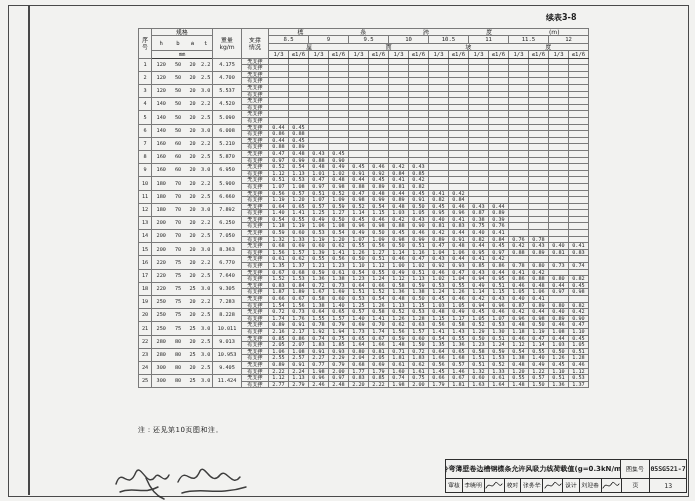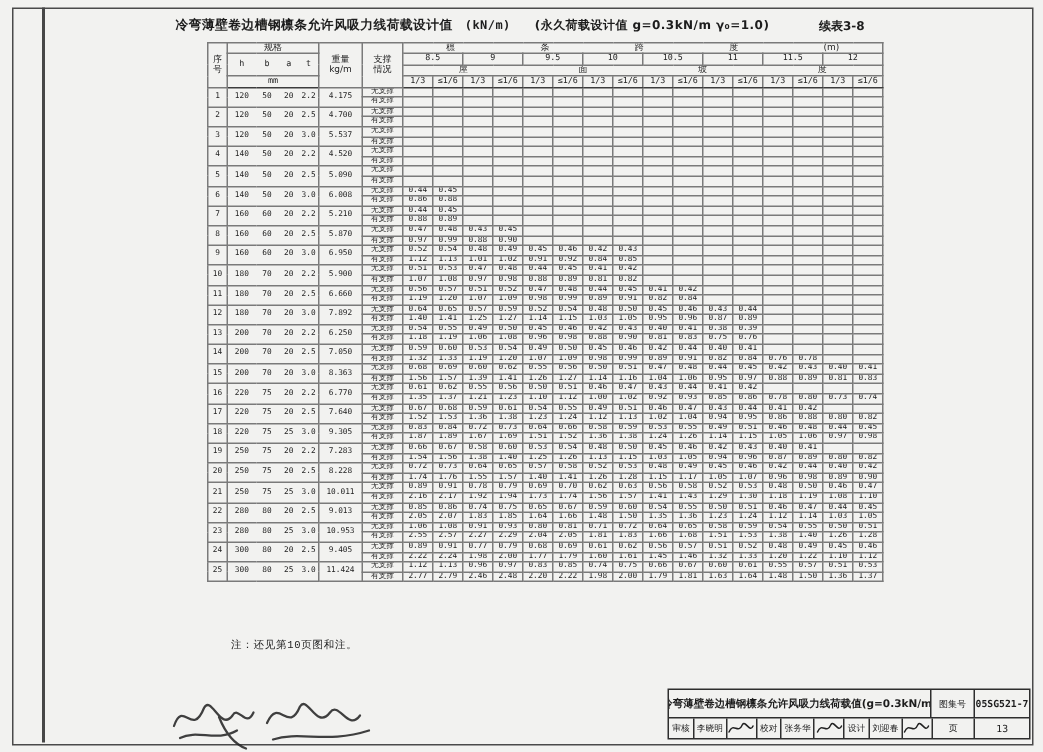--- a/index.html
+++ b/index.html
@@ -26,21 +26,21 @@
   .main-table thead tr.hline th{border-bottom-color:#3c3c3c;}
   .main-table tbody tr{height:6.28px;}
   .main-table tbody td{font-family:"DejaVu Sans Mono",monospace;font-size:5.2px;line-height:5.6px;}
   .main-table tbody td.lab{font-family:"DejaVu Sans",sans-serif;font-size:5.1px;}
   .main-table .g1{border-right:none;} .main-table .g2{border-left:none;border-right:none;}
   .main-table .g3{border-left:none;}
   .main-table tr.mrow td{border-top:1px solid #4f4f4f;}
   .main-table tr.srow td{border-top:1px solid #a9a9a9;}
   .spread{display:flex;justify-content:space-around;align-items:center;width:100%;}
 
-  .note{position:absolute;left:154px;top:425px;font-size:7px;letter-spacing:.5px;font-family:Liberation Mono, monospace;}
+  .note{position:absolute;left:138px;top:425px;font-size:7px;letter-spacing:.5px;}
 
   .tblock{position:absolute;left:445px;top:459px;width:242px;height:34px;
           border:1.5px solid #2e2e2e;display:flex;flex-direction:column;box-sizing:border-box;}
   .tb-r1{display:flex;height:18px;border-bottom:1px solid #2e2e2e;}
   .tb-r2{display:flex;flex:1;min-height:0;}
   .tb-cell{display:flex;align-items:center;justify-content:center;border-right:1px solid #2e2e2e;
            box-sizing:border-box;overflow:hidden;}
   .tb-cell:last-child{border-right:none;}
   .tb-name{flex:1;font-size:7px;font-weight:bold;white-space:nowrap;}
   .tb-atlas-label{width:29px;font-size:6px;}
@@ -53,23 +53,20 @@
 
   .big-sig{position:absolute;left:106px;top:458px;}
 </style>
 </head>
 <body>
 
 <div class="sheet">
   <div class="outer-frame"></div>
   <div class="bind-line"></div>
 
-  <div class="title-line">
-    <span>冷弯薄壁卷边槽钢檩条允许风吸力线荷载设计值</span><span class="unit">(kN/m)</span><span class="cond">(永久荷载设计值 g=0.3kN/m  γ₀=1.0)</span>
-  </div>
   <div class="cont-label">续表3-8</div>
 
   <table class="main-table">
       <colgroup>
         <col style="width: 13px;">
         <col style="width: 19px;">
         <col style="width: 15px;">
         <col style="width: 14px;">
         <col style="width: 13px;">
         <col style="width: 29px;">

